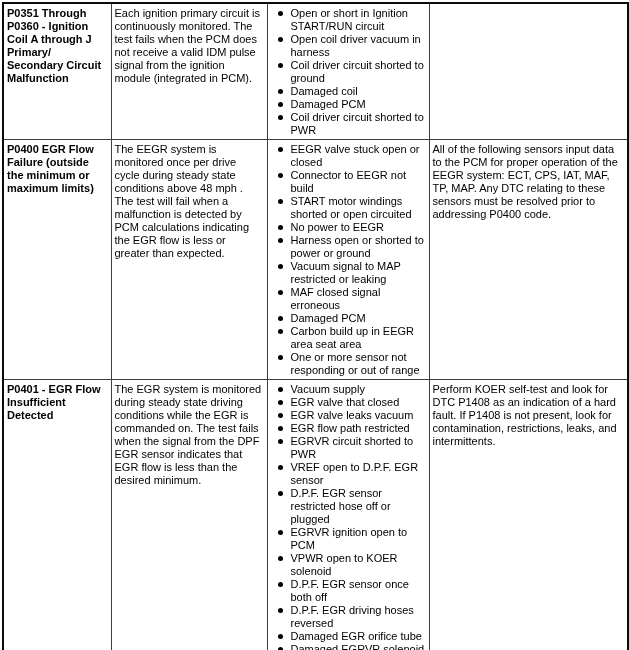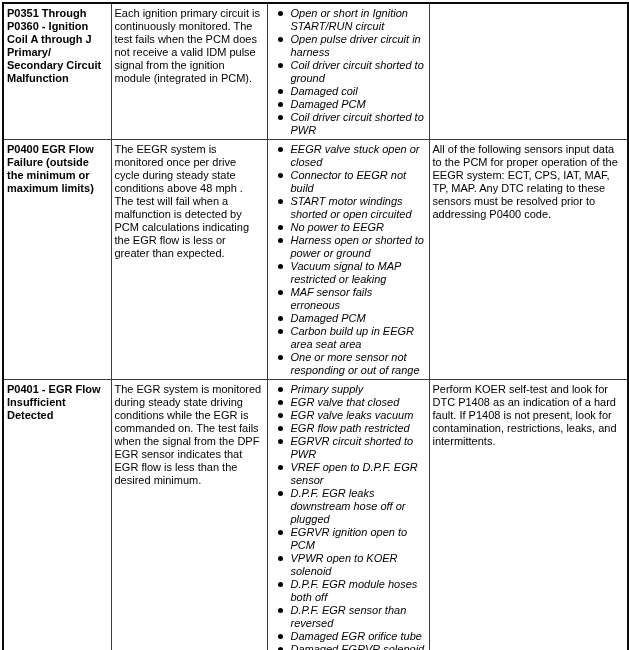--- a/index.html
+++ b/index.html
@@ -22,21 +22,21 @@
     border: 1px solid #3d3d3d;
     vertical-align: top;
     padding: 3px 4px 2px 3px;
     line-height: 13px;
     letter-spacing: 0;
   }
   td.code-cell { font-weight: bold; }
   tr.row-1 { height: 131px; }
   tr.row-2 { height: 227px; }
   tr.row-3 { height: 284px; }
-  ul.causes { list-style: none; margin: 0; padding: 0 0 0 3px; font-style: italic; }
+  ul.causes { list-style: none; margin: 0; padding: 0 0 0 3px; }
   ul.causes li {
     position: relative;
     padding-left: 17px;
   }
   ul.causes li::before {
     content: "";
     position: absolute;
     left: 4px;
     top: 4px;
     width: 5px;
@@ -55,66 +55,66 @@
     <col style="width:162px">
     <col style="width:199px">
   </colgroup>
   <tbody>
     <tr class="row-1">
       <td class="code-cell">P0351 Through P0360 - Ignition Coil A through J Primary/ Secondary Circuit Malfunction</td>
       <td class="desc-cell">Each ignition primary circuit is continuously monitored. The test fails when the PCM does not receive a valid IDM pulse signal from the ignition module (integrated in PCM).</td>
       <td class="causes-cell">
         <ul class="causes">
           <li>Open or short in Ignition START/RUN circuit</li>
-          <li>Open pulse driver circuit in harness</li>
+          <li>Open coil driver vacuum in harness</li>
           <li>Coil driver circuit shorted to ground</li>
           <li>Damaged coil</li>
           <li>Damaged PCM</li>
           <li>Coil driver circuit shorted to PWR</li>
         </ul>
       </td>
       <td class="info-cell"></td>
     </tr>
 
     <tr class="row-2">
       <td class="code-cell">P0400 EGR Flow Failure (outside the minimum or maximum limits)</td>
       <td class="desc-cell">The EEGR system is monitored once per drive cycle during steady state conditions above 48 mph . The test will fail when a malfunction is detected by PCM calculations indicating the EGR flow is less or greater than expected.</td>
       <td class="causes-cell">
         <ul class="causes">
           <li>EEGR valve stuck open or closed</li>
           <li>Connector to EEGR not build</li>
           <li>START motor windings shorted or open circuited</li>
           <li>No power to EEGR</li>
           <li>Harness open or shorted to power or ground</li>
           <li>Vacuum signal to MAP restricted or leaking</li>
-          <li>MAF sensor fails erroneous</li>
+          <li>MAF closed signal erroneous</li>
           <li>Damaged PCM</li>
           <li>Carbon build up in EEGR area seat area</li>
           <li>One or more sensor not responding or out of range</li>
         </ul>
       </td>
       <td class="info-cell">All of the following sensors input data to the PCM for proper operation of the EEGR system: ECT, CPS, IAT, MAF, TP, MAP. Any DTC relating to these sensors must be resolved prior to addressing P0400 code.</td>
     </tr>
 
     <tr class="row-3">
       <td class="code-cell">P0401 - EGR Flow Insufficient Detected</td>
       <td class="desc-cell">The EGR system is monitored during steady state driving conditions while the EGR is commanded on. The test fails when the signal from the DPF EGR sensor indicates that EGR flow is less than the desired minimum.</td>
       <td class="causes-cell">
         <ul class="causes">
-          <li>Primary supply</li>
+          <li>Vacuum supply</li>
           <li>EGR valve that closed</li>
           <li>EGR valve leaks vacuum</li>
           <li>EGR flow path restricted</li>
           <li>EGRVR circuit shorted to PWR</li>
           <li>VREF open to D.P.F. EGR sensor</li>
-          <li>D.P.F. EGR leaks downstream hose off or plugged</li>
+          <li>D.P.F. EGR sensor restricted hose off or plugged</li>
           <li>EGRVR ignition open to PCM</li>
           <li>VPWR open to KOER solenoid</li>
-          <li>D.P.F. EGR module hoses both off</li>
-          <li>D.P.F. EGR sensor than reversed</li>
+          <li>D.P.F. EGR sensor once both off</li>
+          <li>D.P.F. EGR driving hoses reversed</li>
           <li>Damaged EGR orifice tube</li>
           <li>Damaged EGRVR solenoid</li>
 
         </ul>
       </td>
       <td class="info-cell">Perform KOER self-test and look for DTC P1408 as an indication of a hard fault. If P1408 is not present, look for contamination, restrictions, leaks, and intermittents.</td>
     </tr>
   </tbody>
 </table>
 

